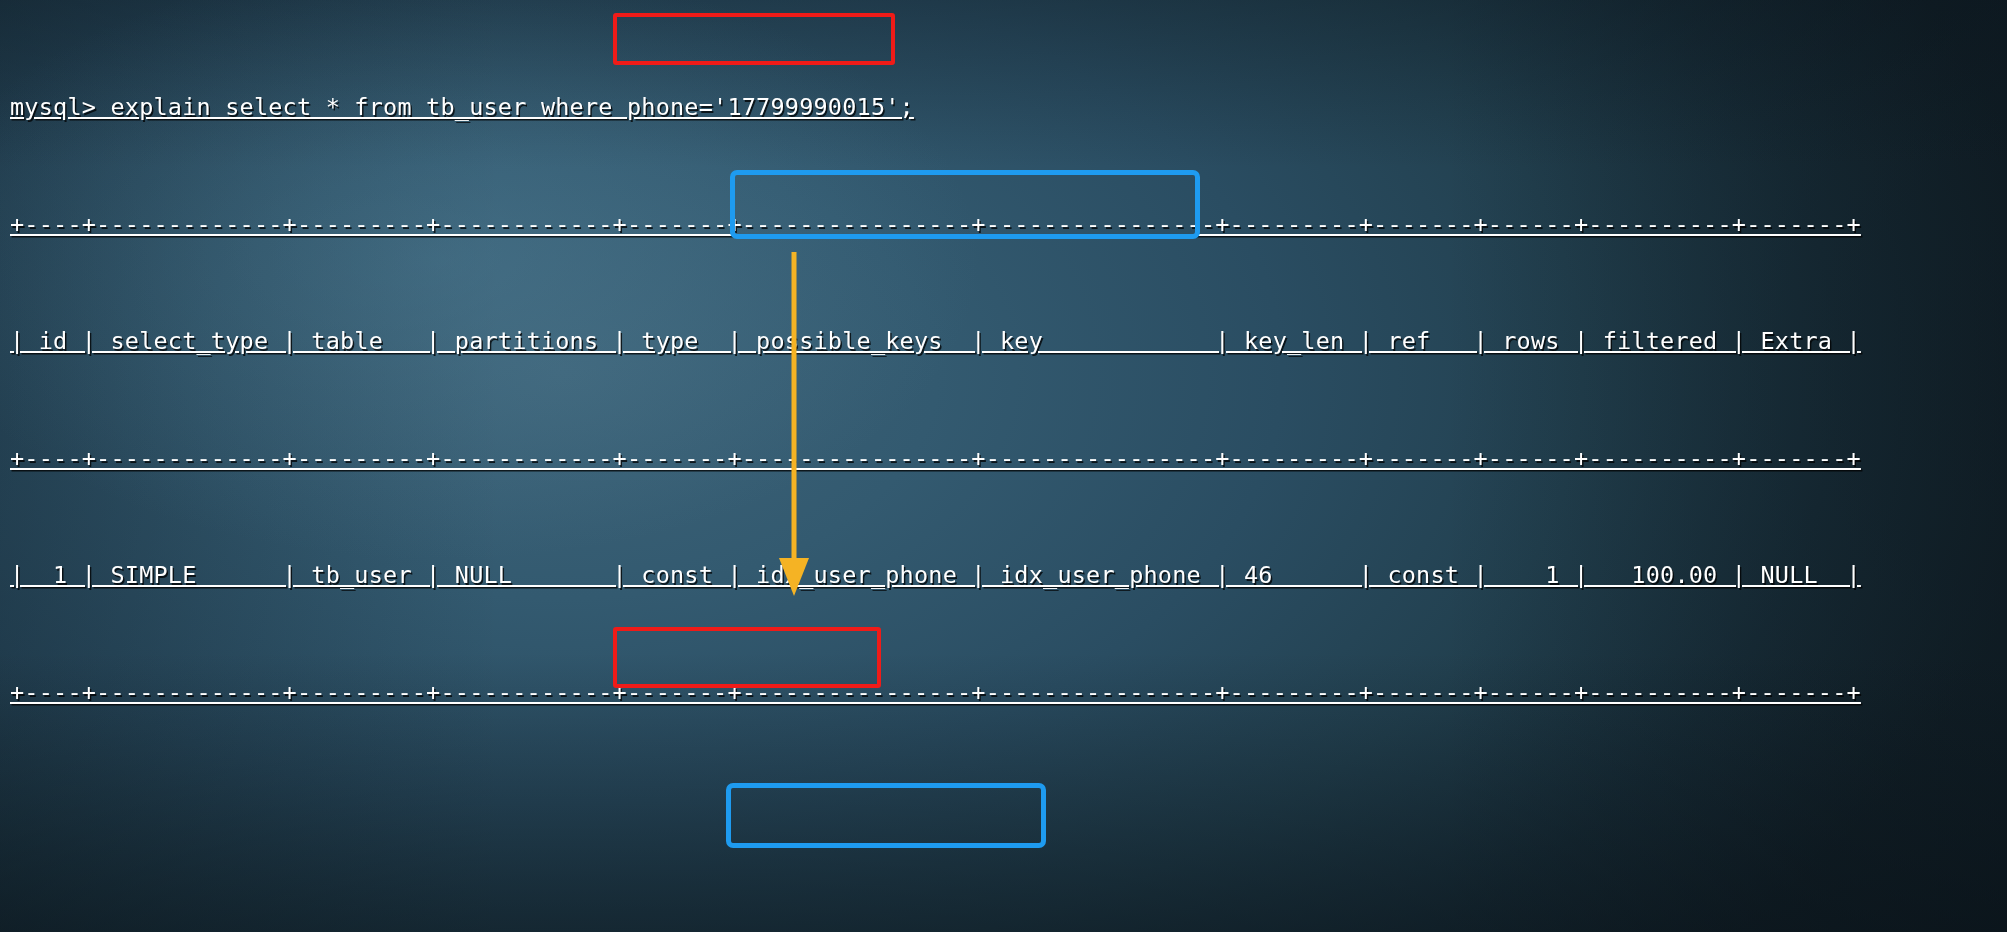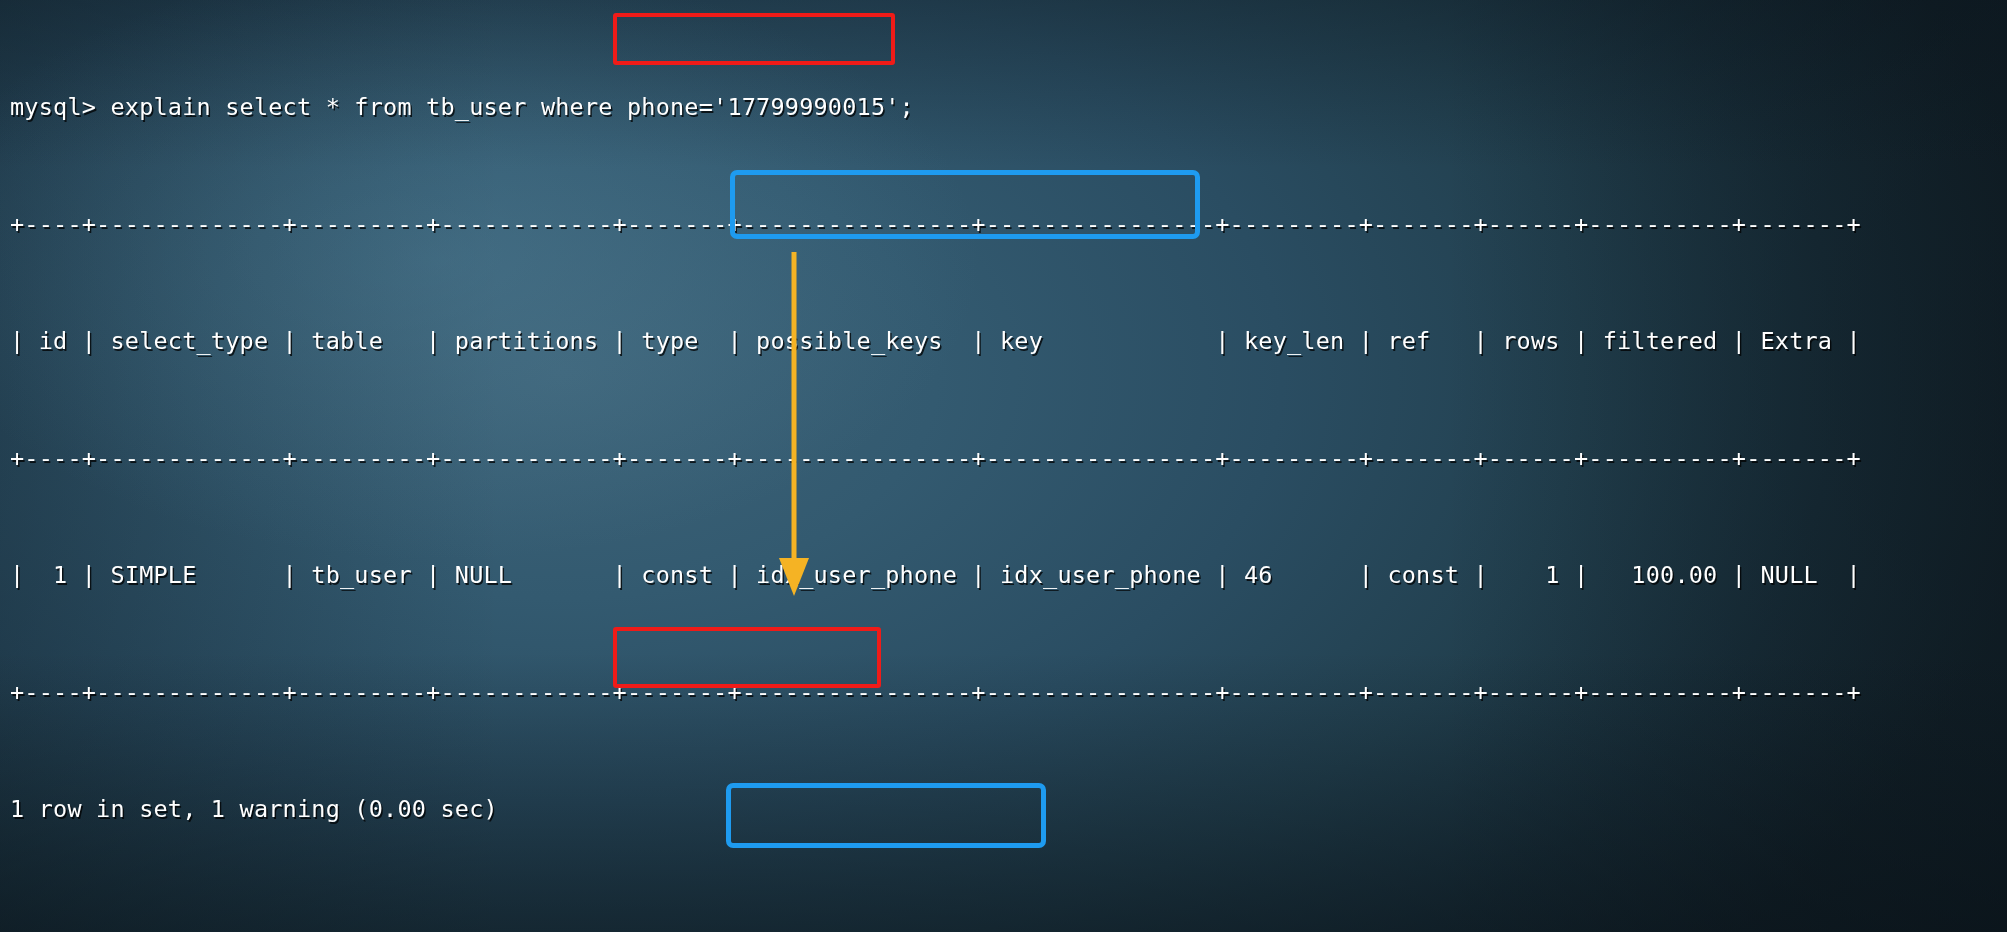--- a/index.html
+++ b/index.html
@@ -44,20 +44,21 @@
     font-size: 23.5px;
     line-height: 39px;
     letter-spacing: 0.2px;
     white-space: pre;
     text-shadow: 1.5px 1.5px 0 rgba(0,0,0,0.75);
     font-family: "DejaVu Sans Mono", "Liberation Mono", monospace;
   }
   .line {
     white-space: pre;
     height: 39px;
+    text-decoration: underline;
   }
   .blank { height: 39px; }
 
   
   .box-red {
     position: absolute;
     border: 4px solid #f01b18;
     border-radius: 3px;
     z-index: 5;
     pointer-events: none;
@@ -91,21 +92,20 @@
 
 <div id="screen">
 
   <div id="term">
     <div class="line">mysql&gt; explain select * from tb_user where phone='17799990015';</div>
     <div class="line">+----+-------------+---------+------------+-------+----------------+----------------+---------+-------+------+----------+-------+</div>
     <div class="line">| id | select_type | table   | partitions | type  | possible_keys  | key            | key_len | ref   | rows | filtered | Extra |</div>
     <div class="line">+----+-------------+---------+------------+-------+----------------+----------------+---------+-------+------+----------+-------+</div>
     <div class="line">|  1 | SIMPLE      | tb_user | NULL       | const | idx_user_phone | idx_user_phone | 46      | const |    1 |   100.00 | NULL  |</div>
     <div class="line">+----+-------------+---------+------------+-------+----------------+----------------+---------+-------+------+----------+-------+</div>
-    <div class="line">1 row in set, 1 warning (0.00 sec)</div>
     <div class="line blank"></div>
     
     
     
     
     
     
     
     
     

